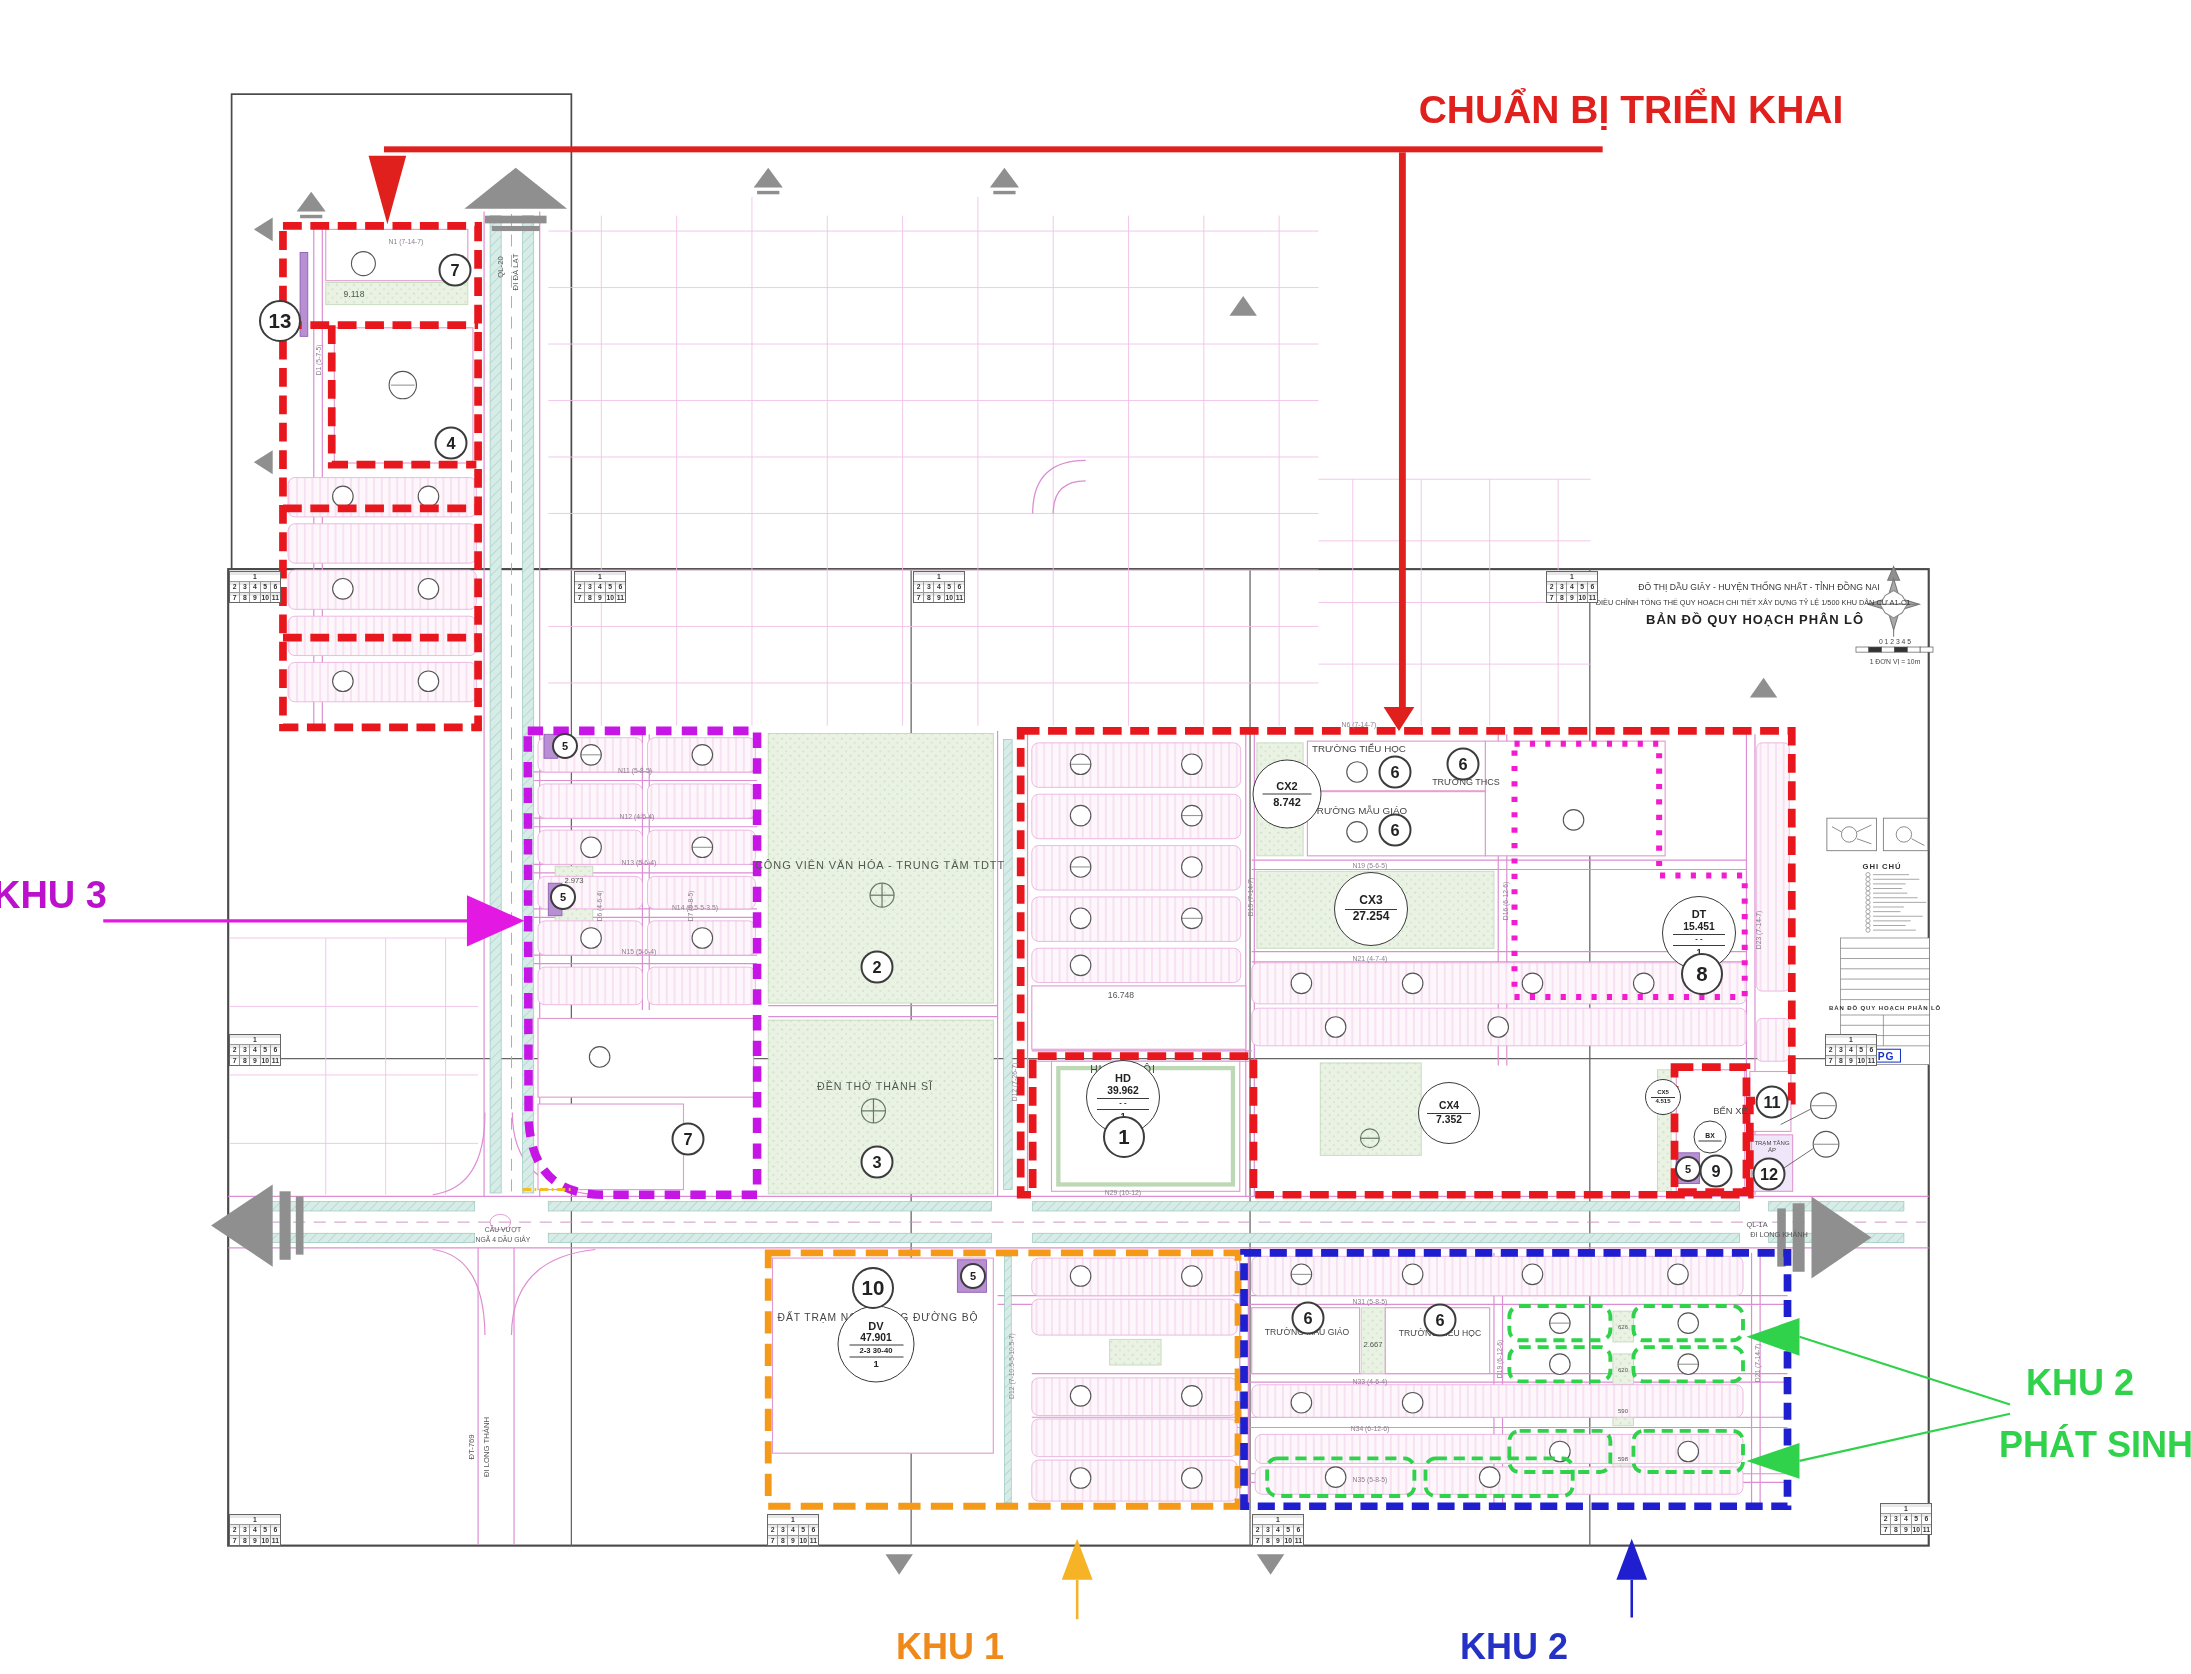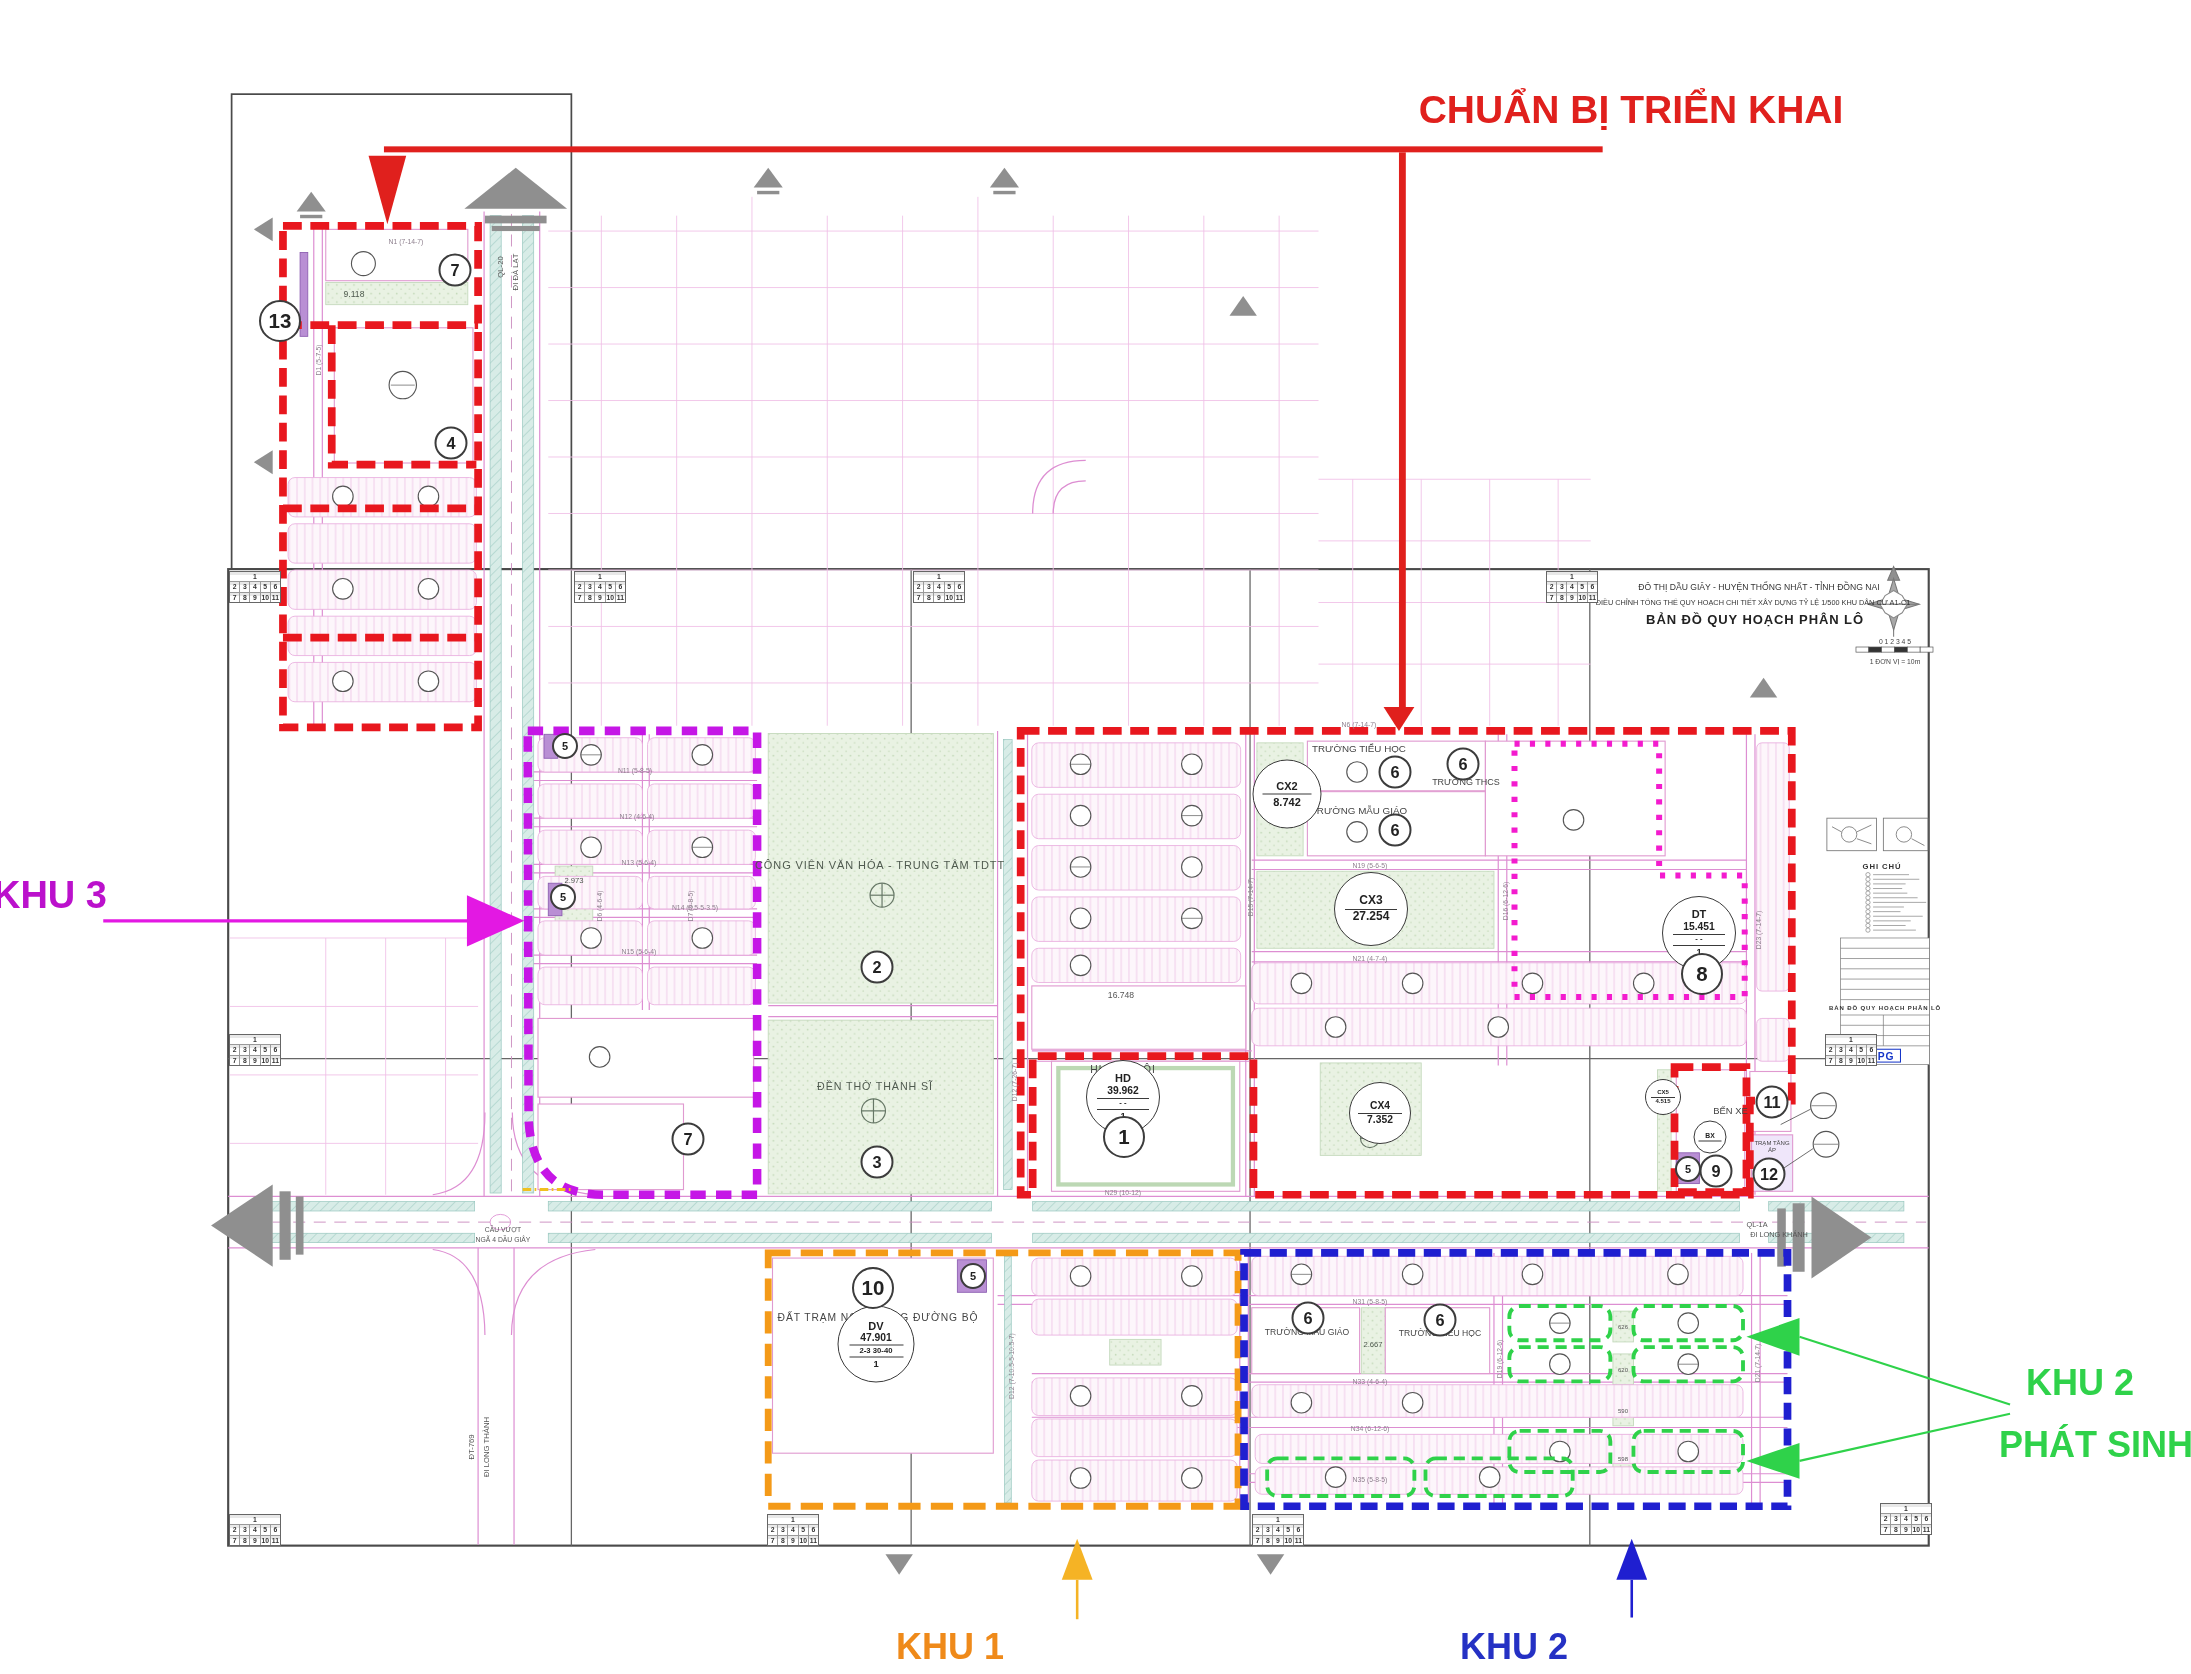--- a/index.html
+++ b/index.html
@@ -577,21 +577,21 @@
 <div class="icircle" style="left:1287px;top:794px;width:67px;height:67px;">
   <span style="font-size:11px;">CX2</span>
   <div class="sep"></div>
   <span style="font-size:11px;">8.742</span>
 </div>
 <div class="icircle" style="left:1371px;top:909px;width:72px;height:72px;">
   <span style="font-size:12px;">CX3</span>
   <div class="sep"></div>
   <span style="font-size:12px;">27.254</span>
 </div>
-<div class="icircle" style="left:1380px;top:1113px;width:60px;height:60px;">
+<div class="icircle" style="left:1449px;top:1113px;width:60px;height:60px;">
   <span style="font-size:10.3px;">CX4</span>
   <div class="sep"></div>
   <span style="font-size:10.3px;">7.352</span>
 </div>
 <div class="icircle" style="left:1663px;top:1097px;width:34px;height:34px;">
   <span style="font-size:6px;">CX5</span>
   <div class="sep"></div>
   <span style="font-size:6px;">4.515</span>
 </div>
 <div class="icircle" style="left:1123px;top:1097px;width:72px;height:72px;text-align:right;">

